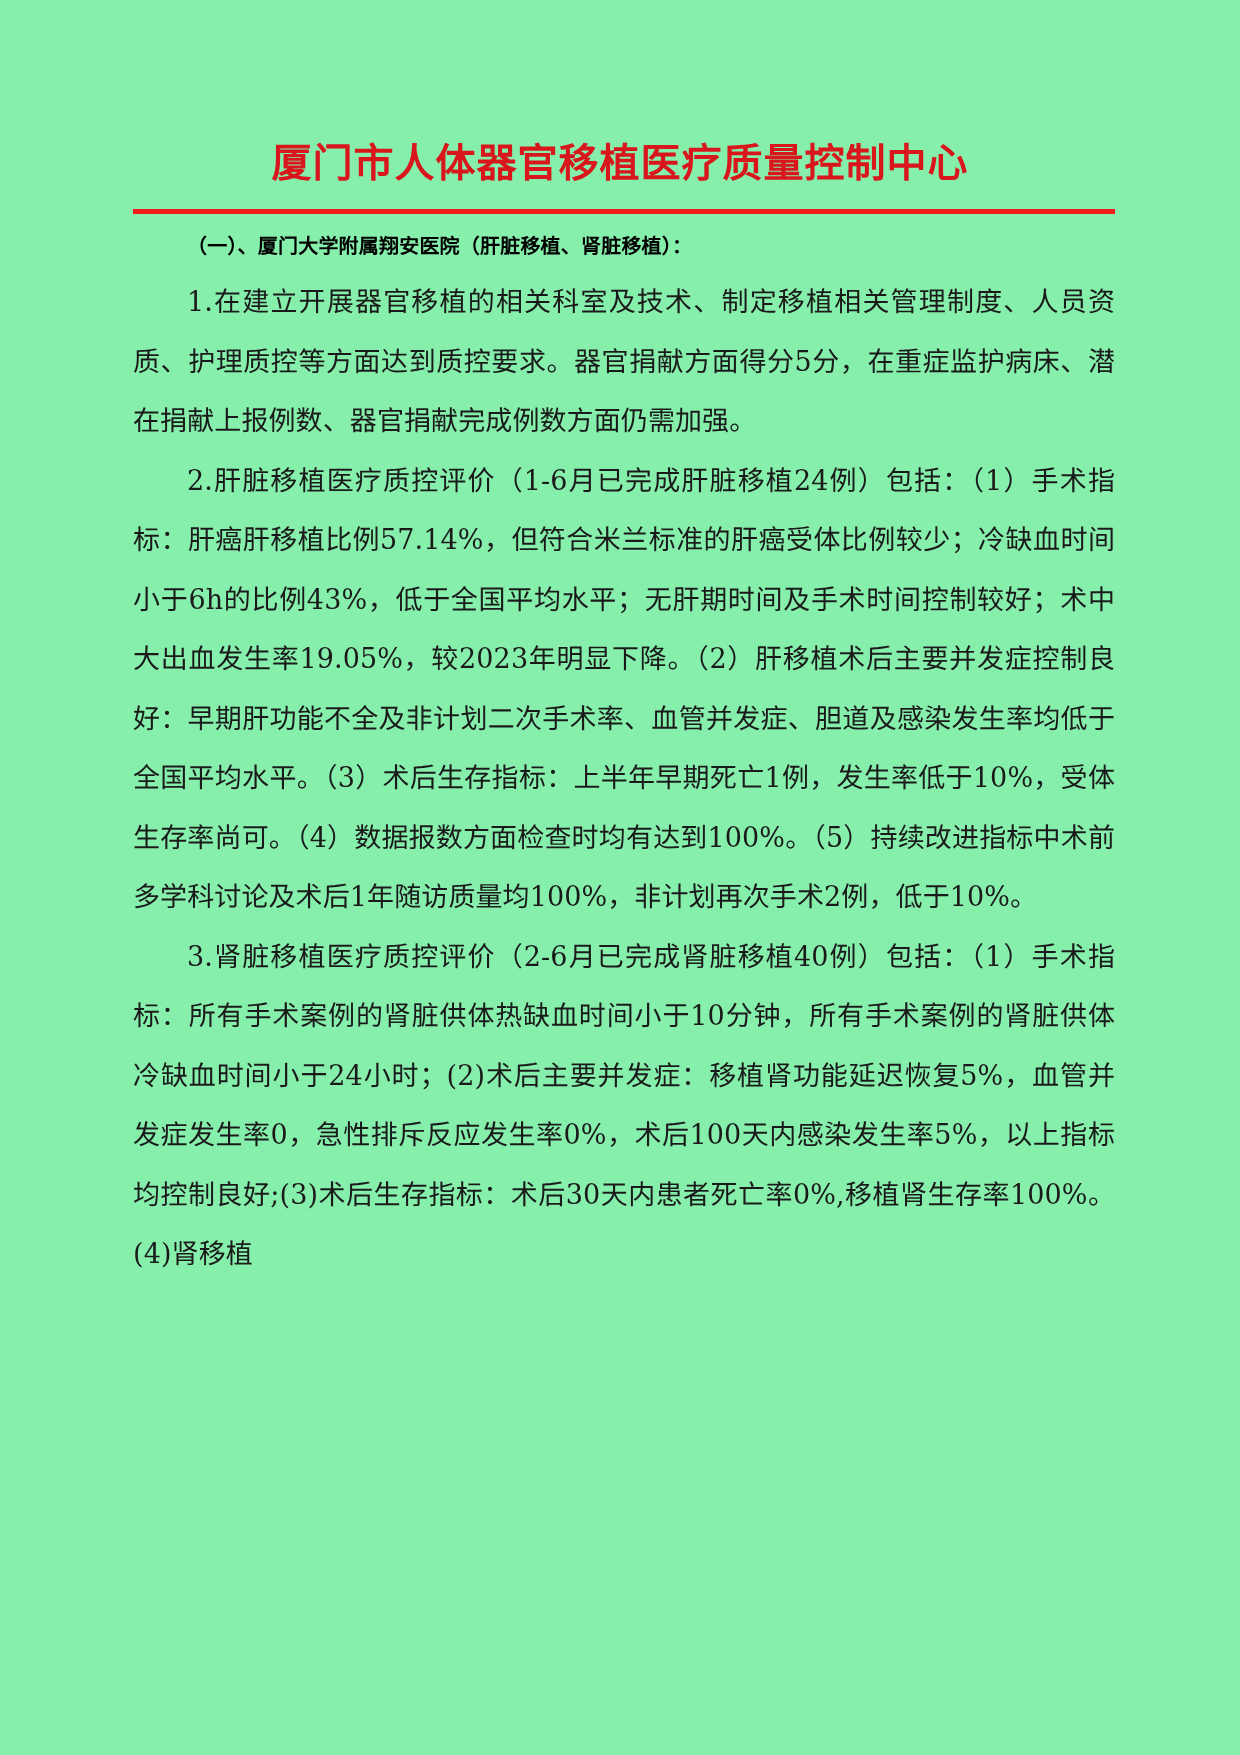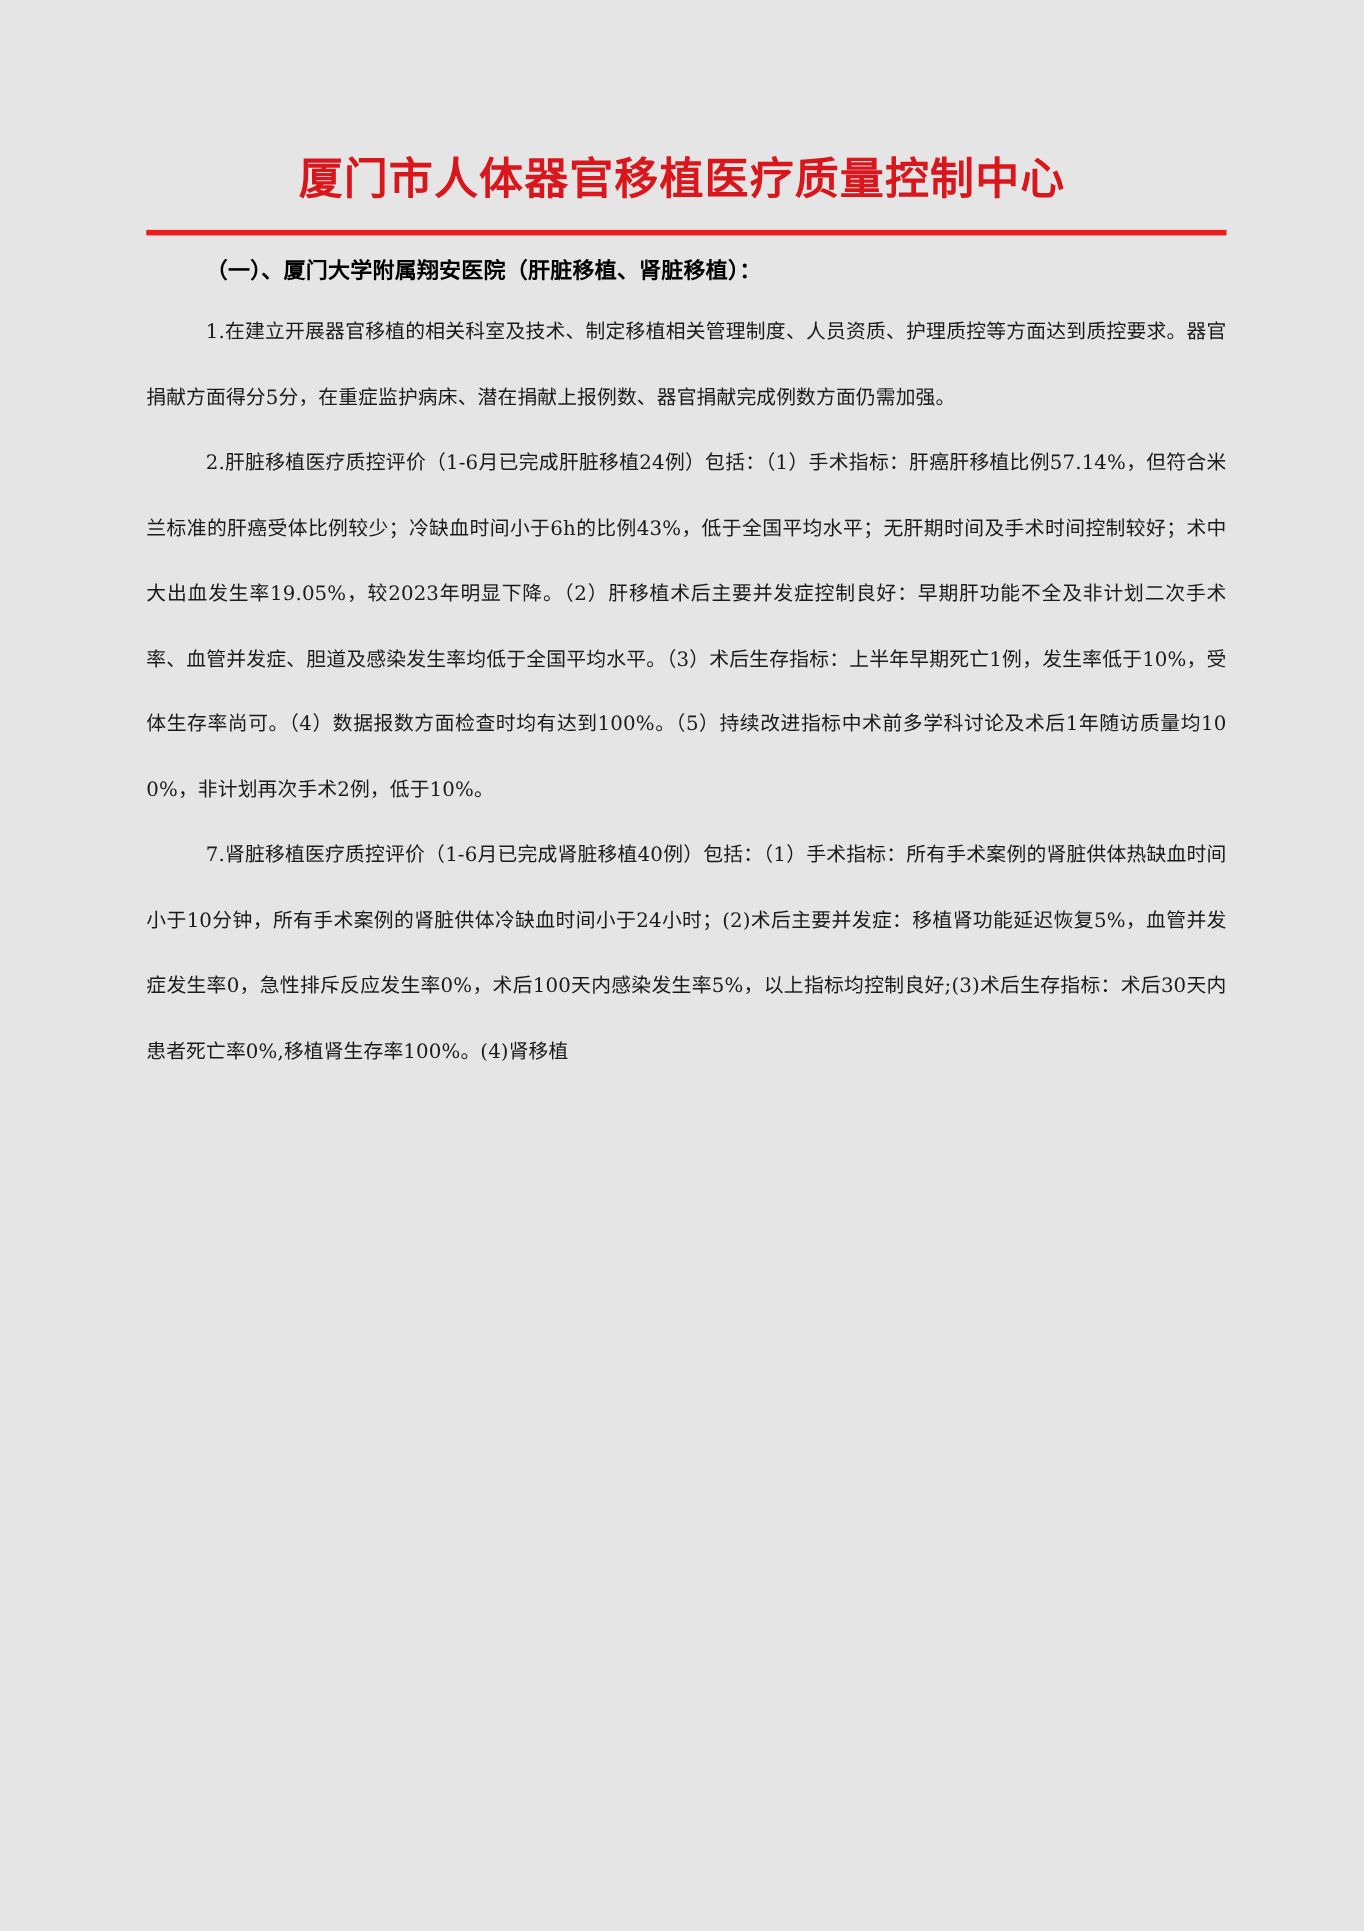--- a/index.html
+++ b/index.html
@@ -13,21 +13,21 @@
     height: 1755px;
     font-family: "DejaVu Serif", "Liberation Serif", serif;
     color: #000000;
     -webkit-font-smoothing: antialiased;
   }
 
   .page {
     position: relative;
     width: 1240px;
     height: 1755px;
-    background: #e5e5e5;
+    background: #86efac;
     box-sizing: border-box;
     overflow: hidden;
   }
 
   
   .doc-title {
     position: absolute;
     left: 0;
     top: 137px;
     width: 1240px;
@@ -66,21 +66,21 @@
     color: #000000;
     text-indent: 54px;
     letter-spacing: 0.2px;
     text-align: justify;
     text-justify: inter-character;
   }
 
   .para {
     font-family: "DejaVu Serif", "Liberation Serif", serif;
     font-weight: 400;
-    font-size: 18px;
+    font-size: 27px;
     line-height: 59.5px;
     color: #1a1a1a;
     text-indent: 54px;
     text-align: justify;
     text-justify: inter-character;
     letter-spacing: 0.1px;
     word-break: break-all;
   }
 
   
@@ -96,17 +96,17 @@
   <div class="title-rule"></div>
 
   <div class="content">
 
     <div class="section-heading">（一）、厦门大学附属翔安医院（肝脏移植、肾脏移植）：</div>
 
     <div class="para">1.在建立开展器官移植的相关科室及技术、制定移植相关管理制度、人员资质、护理质控等方面达到质控要求。器官捐献方面得分5分，在重症监护病床、潜在捐献上报例数、器官捐献完成例数方面仍需加强。</div>
 
     <div class="para">2.肝脏移植医疗质控评价（1-6月已完成肝脏移植24例）包括：（1）手术指标：肝癌肝移植比例57.14%，但符合米兰标准的肝癌受体比例较少；冷缺血时间小于6h的比例43%，低于全国平均水平；无肝期时间及手术时间控制较好；术中大出血发生率19.05%，较2023年明显下降。（2）肝移植术后主要并发症控制良好：早期肝功能不全及非计划二次手术率、血管并发症、胆道及感染发生率均低于全国平均水平。（3）术后生存指标：上半年早期死亡1例，发生率低于10%，受体生存率尚可。（4）数据报数方面检查时均有达到100%。（5）持续改进指标中术前多学科讨论及术后1年随访质量均100%，非计划再次手术2例，低于10%。</div>
 
-    <div class="para">7.肾脏移植医疗质控评价（1-6月已完成肾脏移植40例）包括：（1）手术指标：所有手术案例的肾脏供体热缺血时间小于10分钟，所有手术案例的肾脏供体冷缺血时间小于24小时；(2)术后主要并发症：移植肾功能延迟恢复5%，血管并发症发生率0，急性排斥反应发生率0%，术后100天内感染发生率5%，以上指标均控制良好;(3)术后生存指标：术后30天内患者死亡率0%,移植肾生存率100%。(4)肾移植</div>
+    <div class="para">3.肾脏移植医疗质控评价（2-6月已完成肾脏移植40例）包括：（1）手术指标：所有手术案例的肾脏供体热缺血时间小于10分钟，所有手术案例的肾脏供体冷缺血时间小于24小时；(2)术后主要并发症：移植肾功能延迟恢复5%，血管并发症发生率0，急性排斥反应发生率0%，术后100天内感染发生率5%，以上指标均控制良好;(3)术后生存指标：术后30天内患者死亡率0%,移植肾生存率100%。(4)肾移植</div>
 
   </div>
 
 </div>
 
 </body></html>

